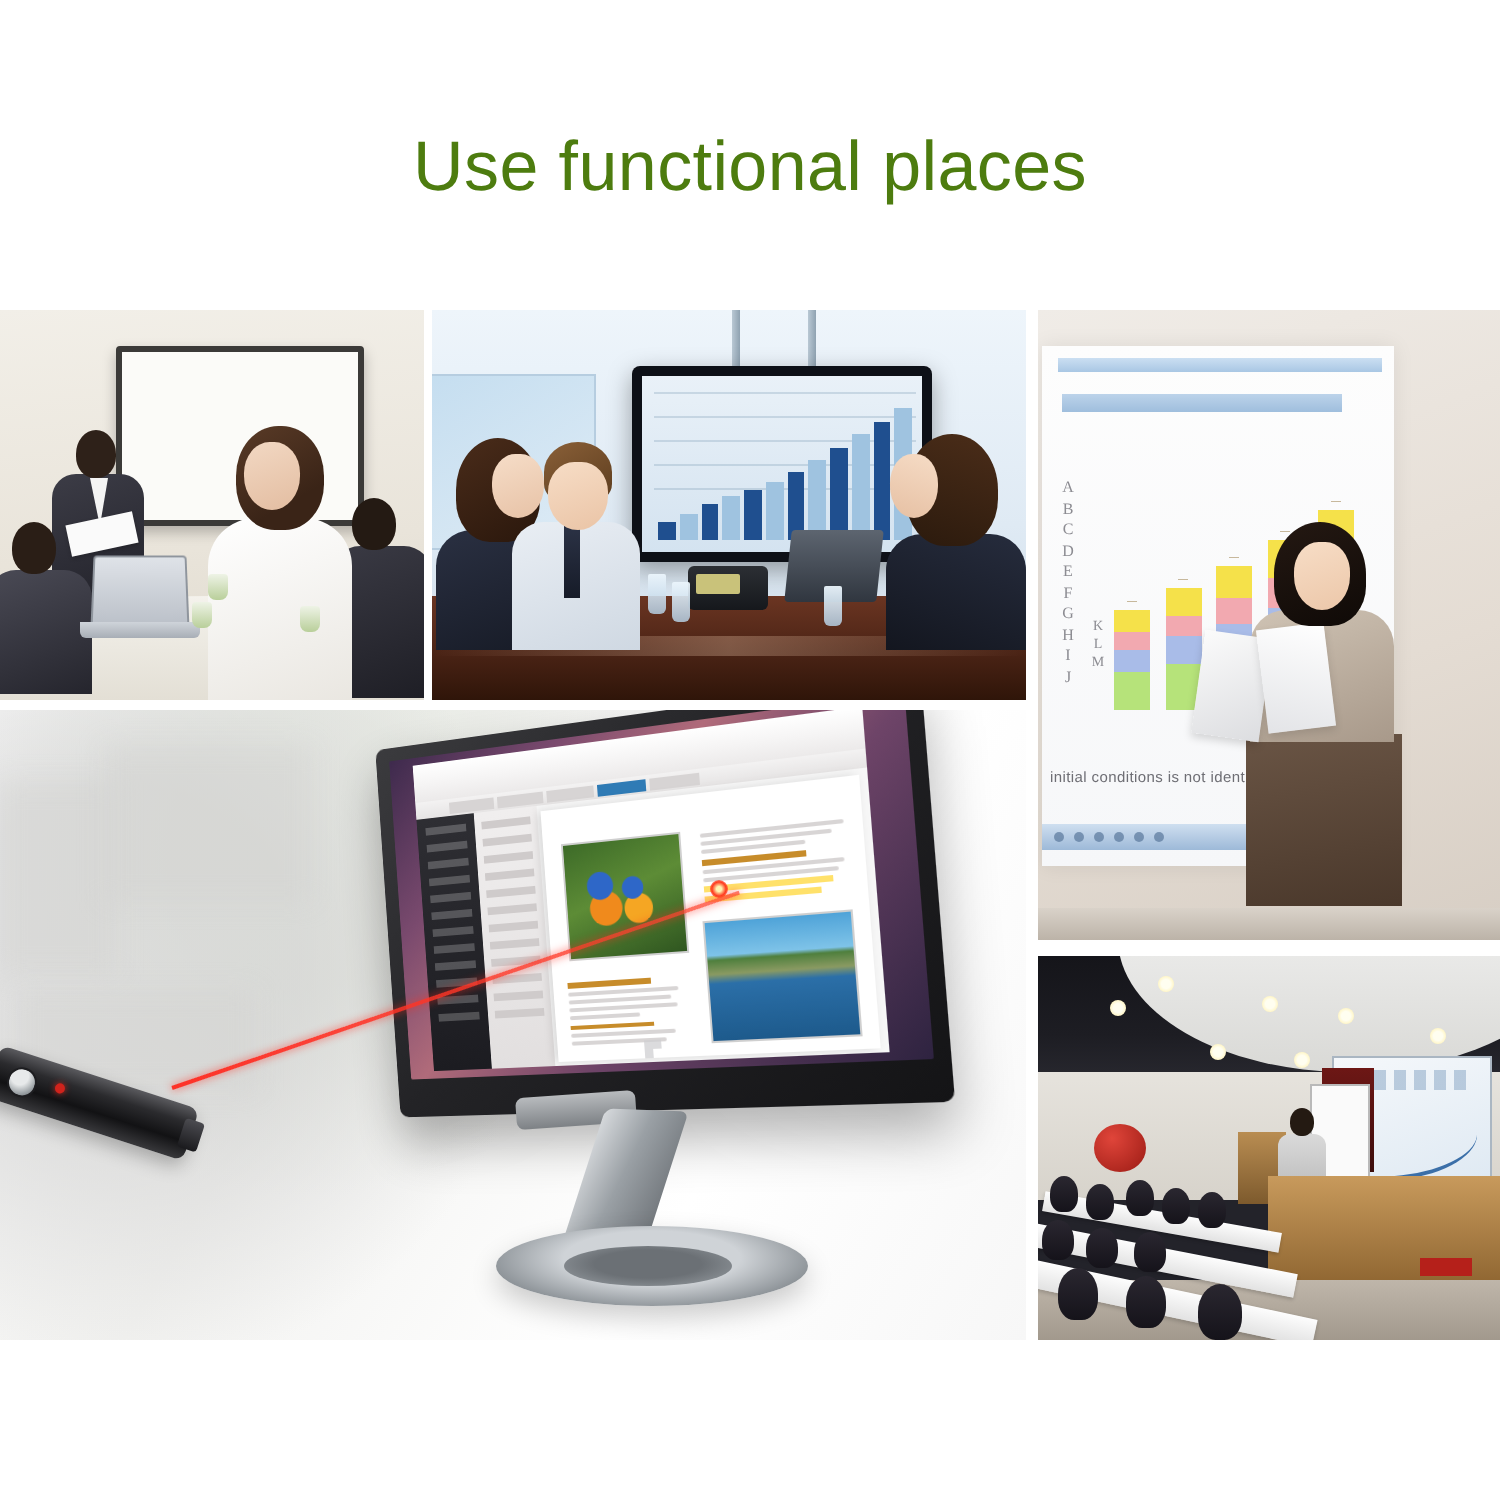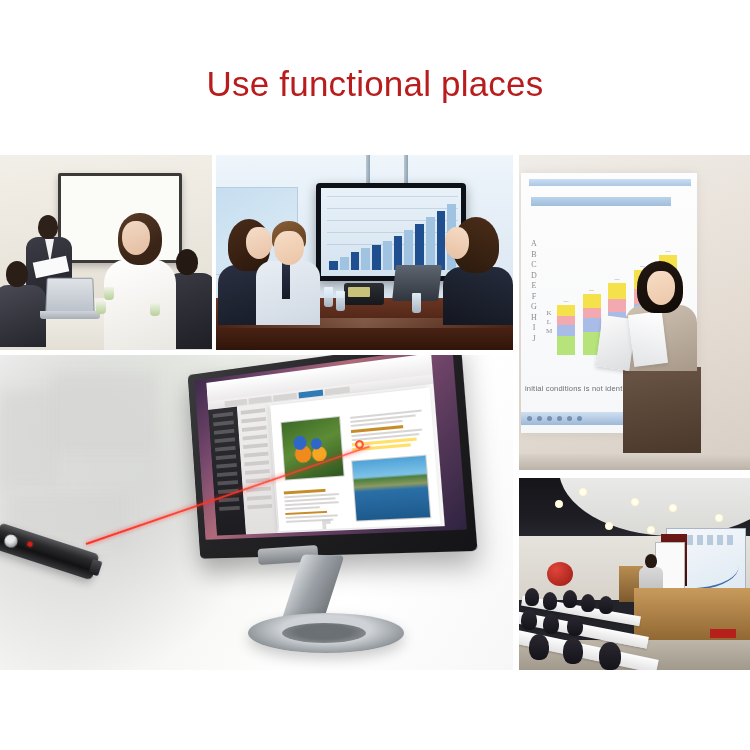--- a/index.html
+++ b/index.html
@@ -17,21 +17,21 @@
 
   
   #page-title {
     position: absolute;
     top: 62px;
     left: 0;
     width: 750px;
     text-align: center;
     font-size: 35px;
     font-weight: 400;
-    color: #b91c1c;
+    color: #4d7c0f;
     letter-spacing: 0.2px;
     line-height: 44px;
   }
 
   
   #collage {
     position: absolute;
     left: 0;
     top: 155px;
     width: 750px;

